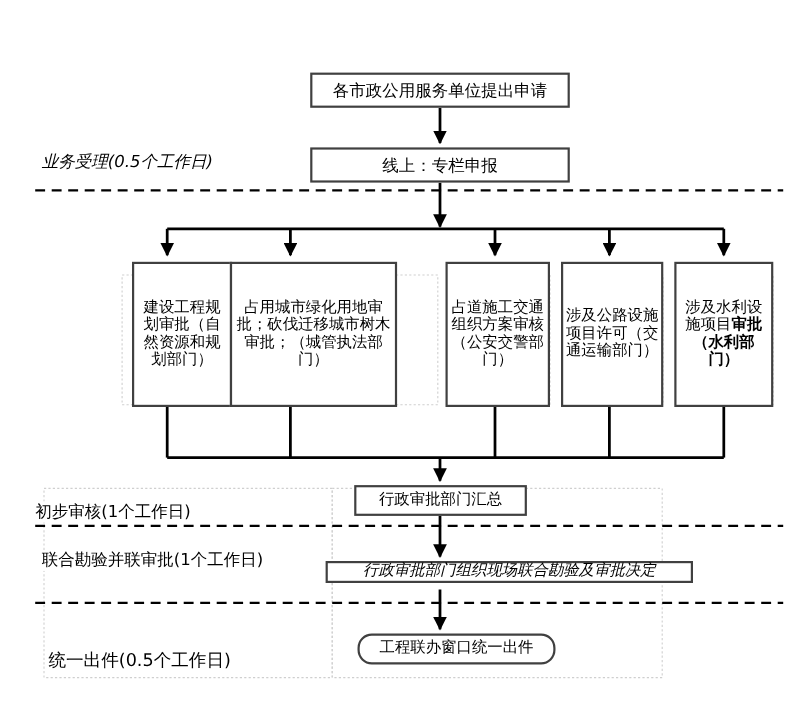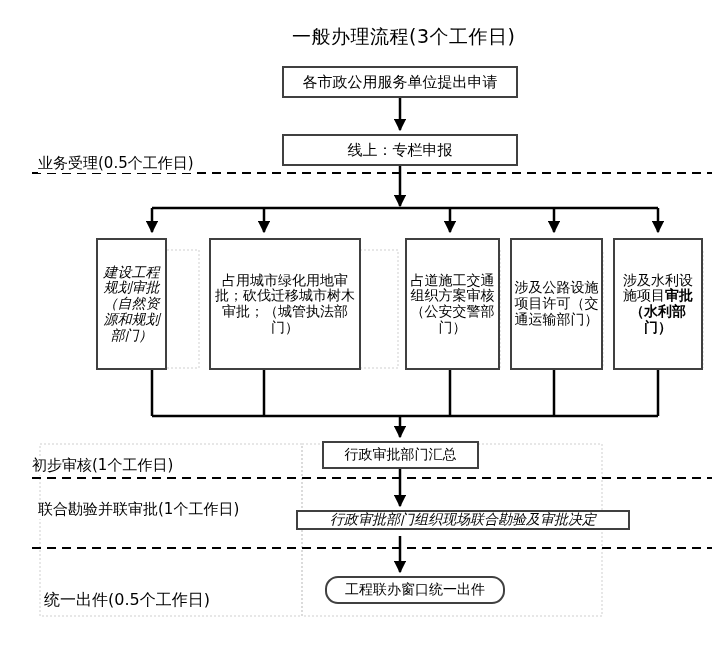--- a/index.html
+++ b/index.html
@@ -58,33 +58,33 @@
   }
   .lane-label.bold { font-weight: normal; }
   .bold-seg { font-weight: bold; }
 
   
   #node-apply  { left: 282px; top: 66px;  width: 236px; height: 32px; font-size: 15px; }
   #node-online { left: 282px; top: 134px; width: 236px; height: 32px; font-size: 15px; }
 
   
   .dept { top: 238px; height: 132px; font-size: 14px; }
-  #node-dept-1 { left: 96px; width: 71px; font-style: italic;  }
+  #node-dept-1 { left: 120px; width: 91px;  }
   #node-dept-2 { left: 209px; width: 152px; }
   #node-dept-3 { left: 405px; width: 95px;  }
   #node-dept-4 { left: 510px; width: 93px;  }
   #node-dept-5 { left: 613px; width: 90px;  }
 
   #node-summary  { left: 322px; top: 441px; width: 157px; height: 28px; font-size: 14px; }
   #node-joint    { left: 296px; top: 510px; width: 334px; height: 20px; font-size: 14px; font-style: italic; }
   #node-issue    { left: 325px; top: 576px; width: 180px; height: 28px; font-size: 14px; border-radius: 13px; }
 
   #title-main { left: 292px; top: 24px; }
 
-  #lane-accept  { left: 38px;  top: 154px; }
+  #lane-accept  { left: 38px;  top: 138px; font-style: italic; }
   #lane-review  { left: 32px;  top: 456px; }
   #lane-survey  { left: 38px;  top: 500px; }
   #lane-issue   { left: 44px;  top: 590px; font-size: 16px; }
 </style>
 </head>
 <body>
 
 <div id="canvas">
 
   <svg id="svg-layer" viewBox="0 0 726 656" xmlns="http://www.w3.org/2000/svg">
@@ -130,21 +130,20 @@
 
     <line x1="400" y1="536" x2="400" y2="572" stroke="#000" stroke-width="2.5" marker-end="url(#arrow)"></line>
 
     <g stroke="#000" stroke-width="2" stroke-dasharray="9 6">
       <line x1="32" y1="173" x2="712" y2="173"></line>
       <line x1="32" y1="478" x2="712" y2="478"></line>
       <line x1="32" y1="548" x2="712" y2="548"></line>
     </g>
   </svg>
 
-  <div class="chart-title" id="title-main">一般办理流程(3个工作日)</div>
 
   <div class="lane-label" id="lane-accept">业务受理(0.5个工作日)</div>
   <div class="lane-label" id="lane-review">初步审核(1个工作日)</div>
   <div class="lane-label" id="lane-survey">联合勘验并联审批(1个工作日)</div>
   <div class="lane-label bold" id="lane-issue">统一出件(0.5个工作日)</div>
 
   <div class="node" id="node-apply">
     <span class="node-text">各市政公用服务单位提出申请</span>
   </div>
 

